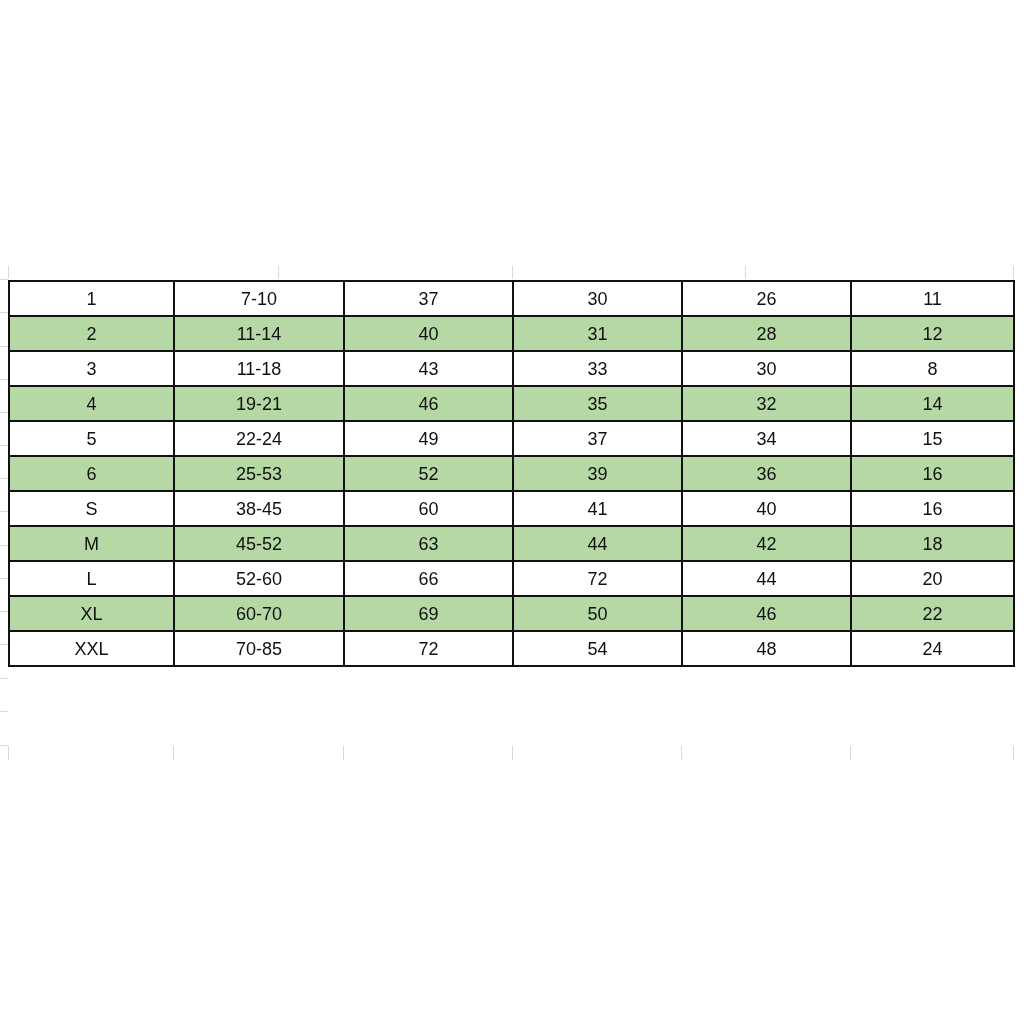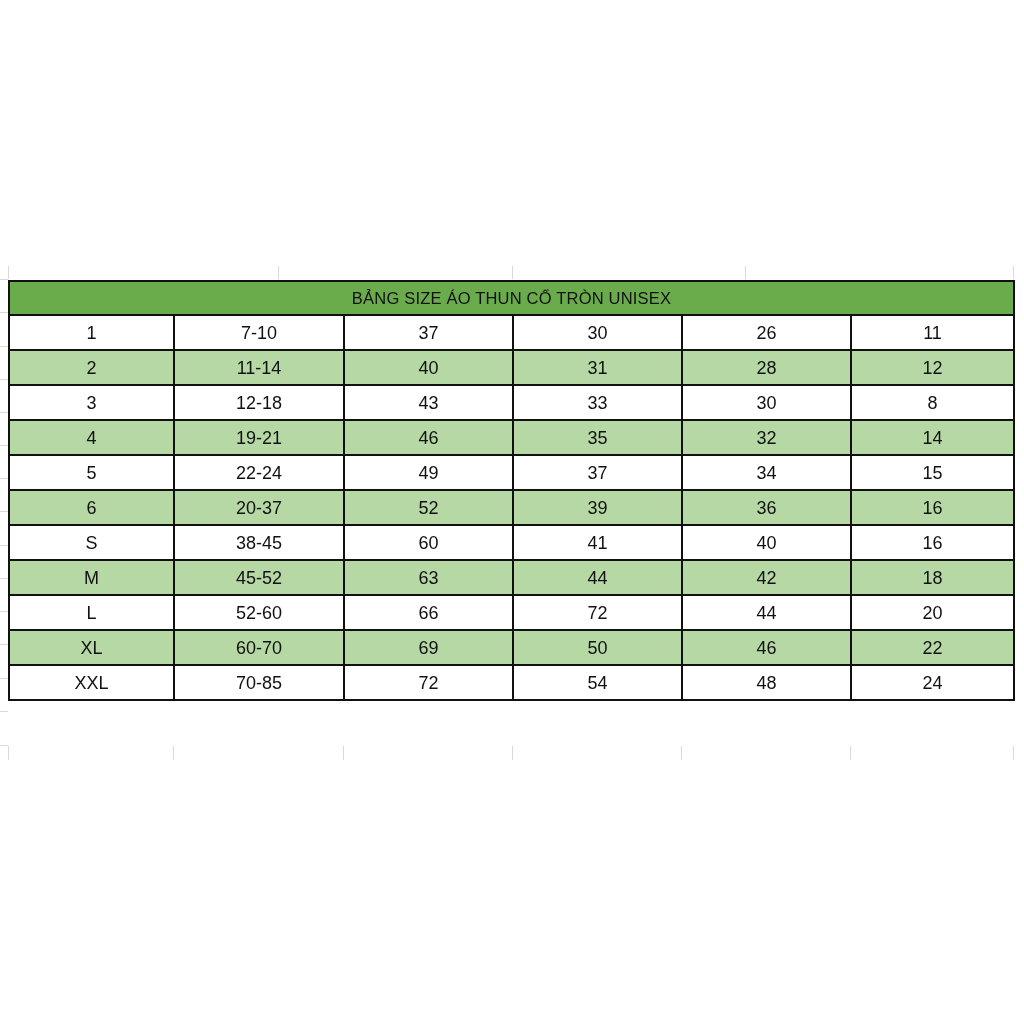--- a/index.html
+++ b/index.html
@@ -111,43 +111,40 @@
   <table class="size-chart">
     <colgroup>
       <col class="c0">
         <col class="c1">
         <col class="c2">
         <col class="c3">
         <col class="c4">
         <col class="c5">
     </colgroup>
     <tbody>
-      <tr class="title-row">
-        <td colspan="6">BẢNG SIZE ÁO THUN CỔ TRÒN UNISEX</td>
-      </tr>
 
       <tr class="data-row odd">
         <td>1</td>
         <td>7-10</td>
         <td>37</td>
         <td>30</td>
         <td>26</td>
         <td>11</td>
       </tr>
       <tr class="data-row even">
         <td>2</td>
         <td>11-14</td>
         <td>40</td>
         <td>31</td>
         <td>28</td>
         <td>12</td>
       </tr>
       <tr class="data-row odd">
         <td>3</td>
-        <td>12-18</td>
+        <td>11-18</td>
         <td>43</td>
         <td>33</td>
         <td>30</td>
         <td>8</td>
       </tr>
       <tr class="data-row even">
         <td>4</td>
         <td>19-21</td>
         <td>46</td>
         <td>35</td>
@@ -157,21 +154,21 @@
       <tr class="data-row odd">
         <td>5</td>
         <td>22-24</td>
         <td>49</td>
         <td>37</td>
         <td>34</td>
         <td>15</td>
       </tr>
       <tr class="data-row even">
         <td>6</td>
-        <td>20-37</td>
+        <td>25-53</td>
         <td>52</td>
         <td>39</td>
         <td>36</td>
         <td>16</td>
       </tr>
       <tr class="data-row odd">
         <td>S</td>
         <td>38-45</td>
         <td>60</td>
         <td>41</td>

